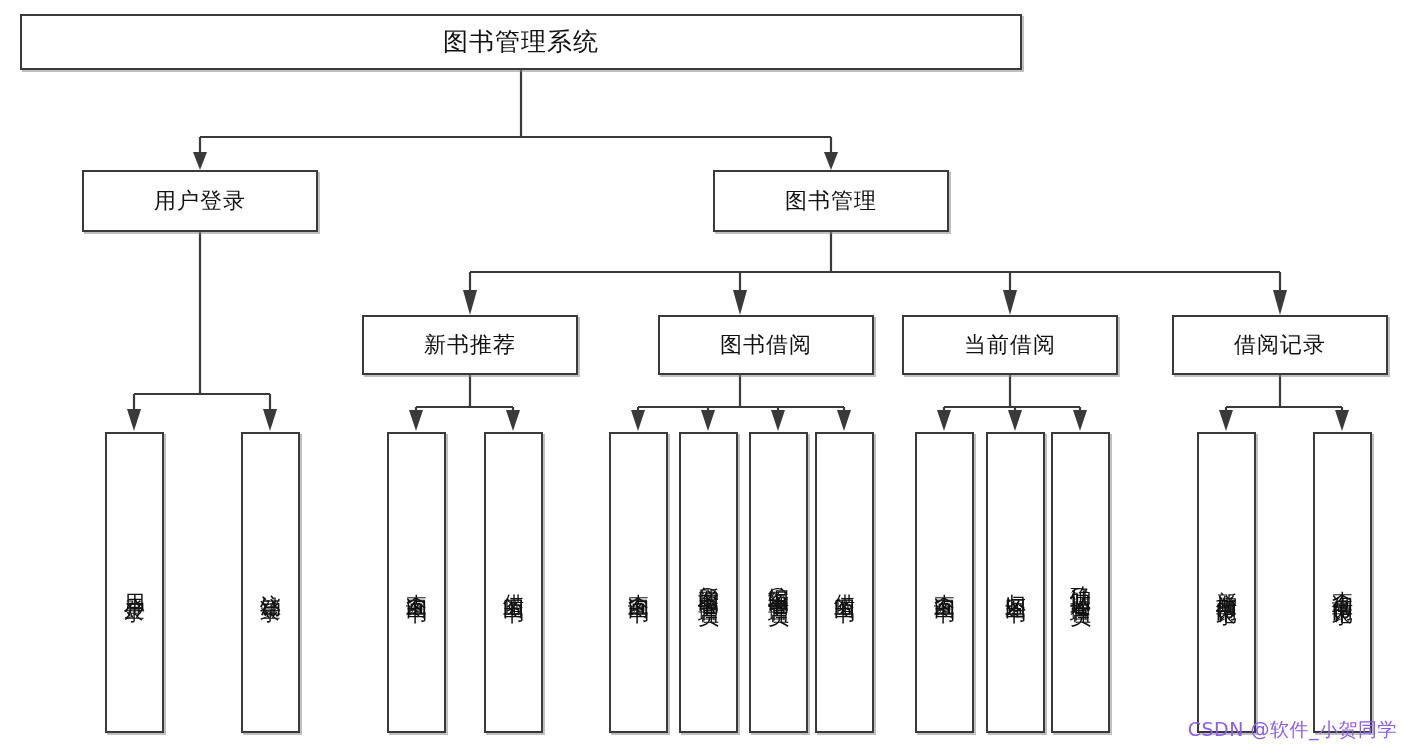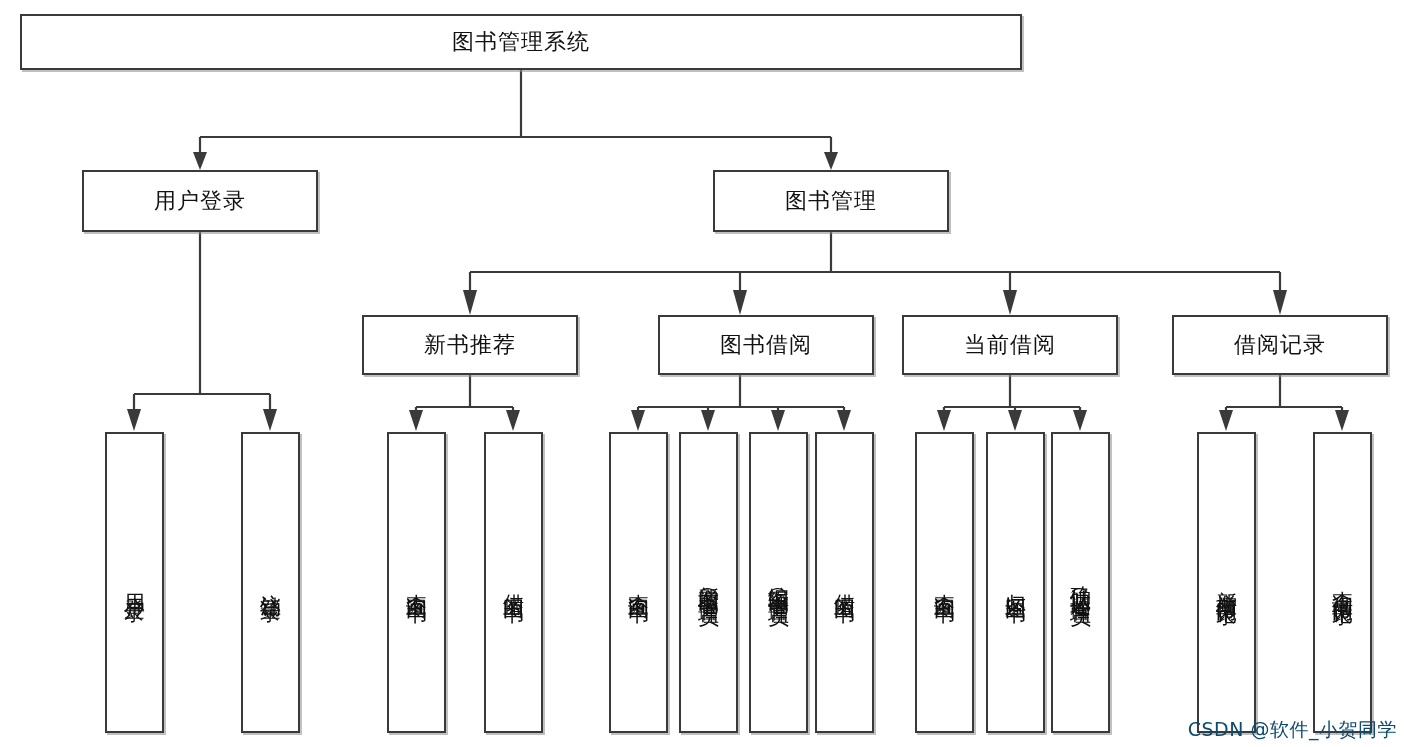--- a/index.html
+++ b/index.html
@@ -54,21 +54,21 @@
     text-align: center;
     line-height: 1.28;
     white-space: nowrap;
   }
   
   .node.horiz .label {
     font-size: 22px;
     letter-spacing: 1px;
   }
   .node.root .label {
-    font-size: 22px;
+    font-size: 25px;
   }
   
   .node.vert {
     align-items: center;
     justify-content: center;
   }
   .node.vert .label {
     writing-mode: vertical-rl;
     text-orientation: upright;
     font-size: 21px;
@@ -76,21 +76,21 @@
     letter-spacing: 3px;
     white-space: nowrap;
     max-height: 282px;
   }
   
   #watermark {
     position: absolute;
     right: 8px;
     bottom: 4px;
     font-size: 19px;
-    color: #0c4a6e;
+    color: #8b5cf6;
     letter-spacing: 0.5px;
     z-index: 5;
     white-space: nowrap;
     font-family: "DejaVu Sans", "Liberation Sans", sans-serif;
   }
 </style>
 </head>
 <body>
 
 <div id="canvas">

